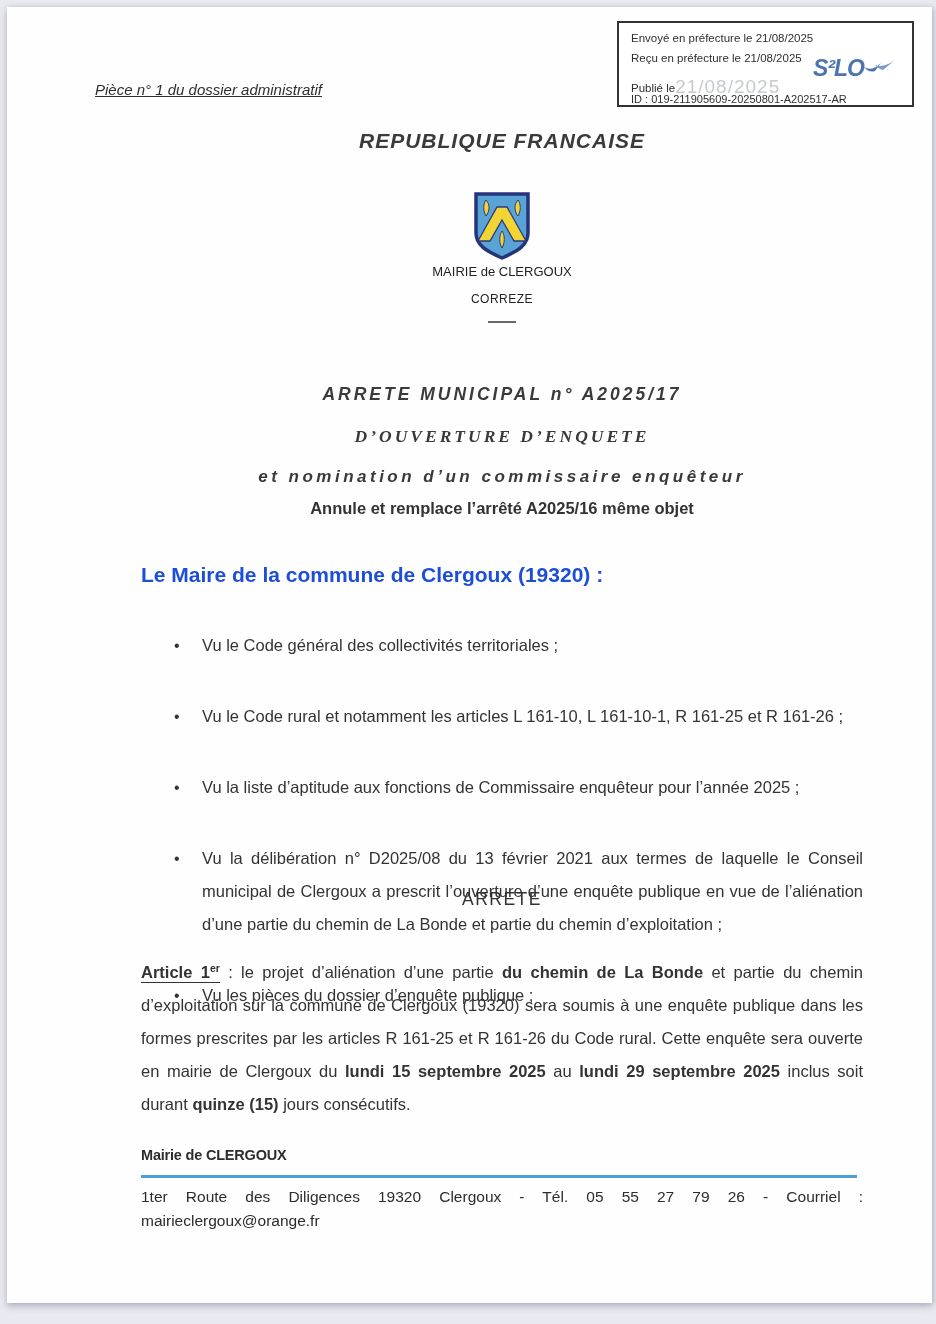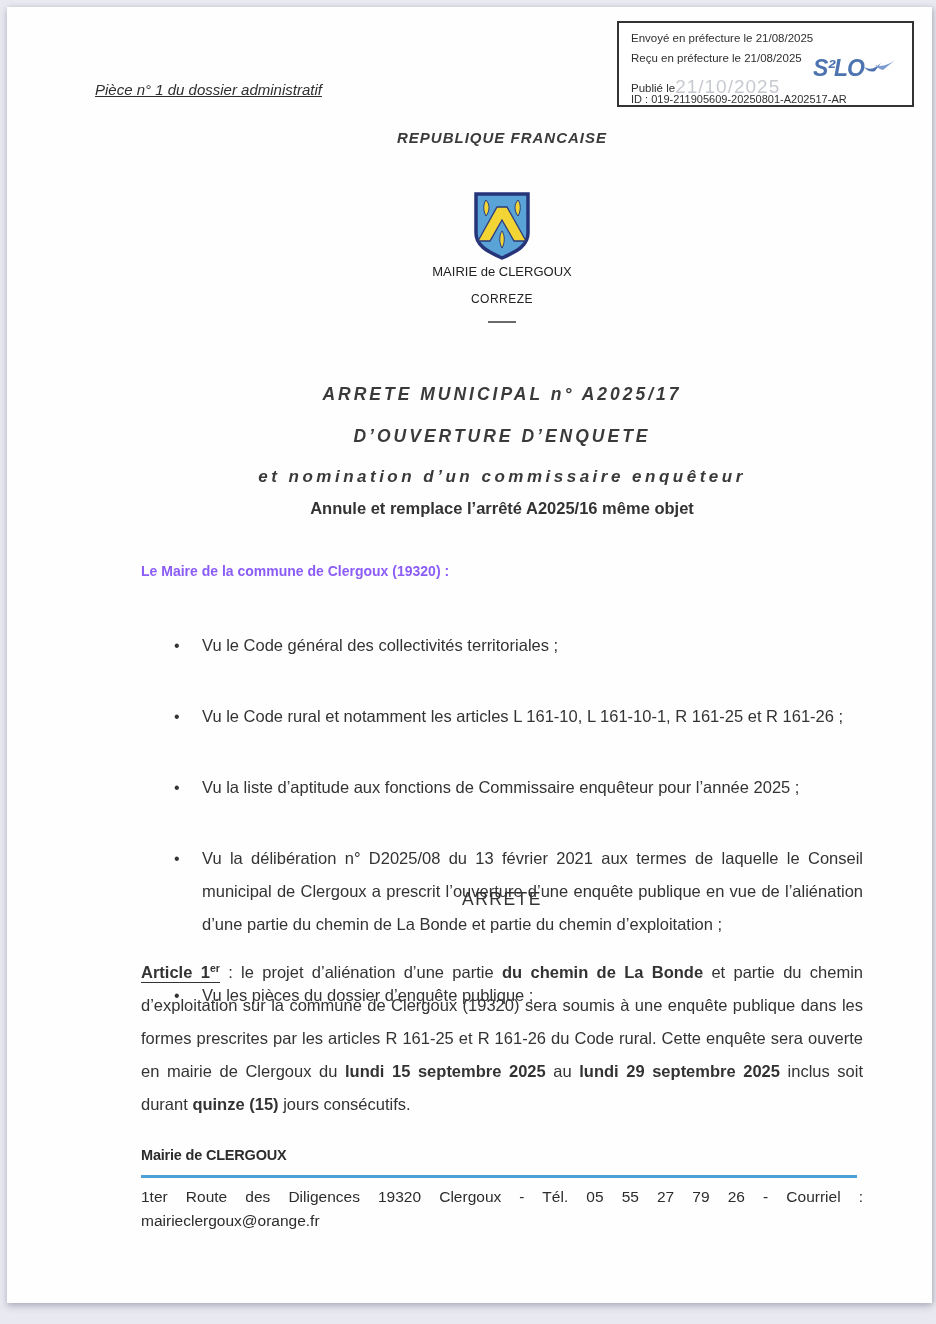--- a/index.html
+++ b/index.html
@@ -44,50 +44,50 @@
   
   .piece-label {
     position:absolute; left:88px; top:74px;
     font-size:15px; font-weight:normal; font-style:italic;
     text-decoration:underline; color:#2e2e2e;
   }
   .content { position:absolute; left:134px; top:0; width:722px; }
   .centered { text-align:center; }
   .republic {
     position:absolute; top:122px; width:100%;
-    font-size:15px; font-weight:bold; font-style:italic;
+    font-size:21px; font-weight:bold; font-style:italic;
     letter-spacing:1px; color:#3a3a3a;
   }
   .arms { position:absolute; top:184px; width:100%; }
   .mairie { position:absolute; top:257px; width:100%; font-size:13px; color:#222; }
   .departement { position:absolute; top:285px; width:100%; font-size:12px; color:#222; letter-spacing:.5px; }
   .small-dash { position:absolute; top:314px; left:50%; margin-left:-14px; width:28px; height:2px; background:#6a6a6a; }
 
   
   .title1, .title2 {
     position:absolute; width:100%;
     font-size:17.5px; font-weight:bold; font-style:italic;
     letter-spacing:3px; color:#3a3a3a;
   }
   .title1 { top:377px; }
-  .title2 { top:419px; }
+  .title2 { top:419px;font-family:Liberation Serif, serif; }
   .title3 {
     position:absolute; top:460px; width:100%;
     font-size:17px; font-weight:bold; font-style:italic;
     letter-spacing:3.5px; color:#3a3a3a;
   }
   .title4 {
     position:absolute; top:492px; width:100%;
     font-size:16.5px; font-weight:bold; color:#333;
   }
 
   
   .intro {
     position:absolute; top:556px; left:0;
-    font-size:14px; font-weight:bold; color:#8b5cf6;
+    font-size:21px; font-weight:bold; color:#1d4ed8;
   }
   ul.vu-list {
     position:absolute; top:584px; left:61px; width:661px;
     list-style:none;
     font-size:16.5px; line-height:33px;
     text-align:justify; color:#333;
   }
   ul.vu-list li { position:relative;margin-top:38px; }
   ul.vu-list li::before {
     content:"\2022";
@@ -120,21 +120,21 @@
   .footer-addr-l1 { text-align:justify; text-align-last:justify; }
 </style>
 </head>
 <body>
 
 <div class="page">
 
   <div class="stamp">
     <div class="stamp-l1">Envoyé en préfecture le 21/08/2025</div>
     <div class="stamp-l2">Reçu en préfecture le 21/08/2025</div>
-    <div class="stamp-l3"><span>Publié le</span><span class="stamp-ghost">21/10/2025</span></div>
+    <div class="stamp-l3"><span>Publié le</span><span class="stamp-ghost">21/08/2025</span></div>
     <div class="stamp-logo"><span>S²LO</span><svg width="40" height="20" viewBox="0 0 40 20">
           <path d="M2 13 Q10 18 19 9 L13 17 Q7 19 2 13 Z" fill="#4d74b0"></path>
           <path d="M13 11 Q24 15 38 2 L21 16 Q16 15 13 11 Z" fill="#7d9cd0"></path>
         </svg></div>
     <div class="stamp-l4">ID : 019-211905609-20250801-A202517-AR</div>
   </div>
 
   <div class="piece-label">Pièce n° 1 du dossier administratif</div>
 
   <div class="content">

